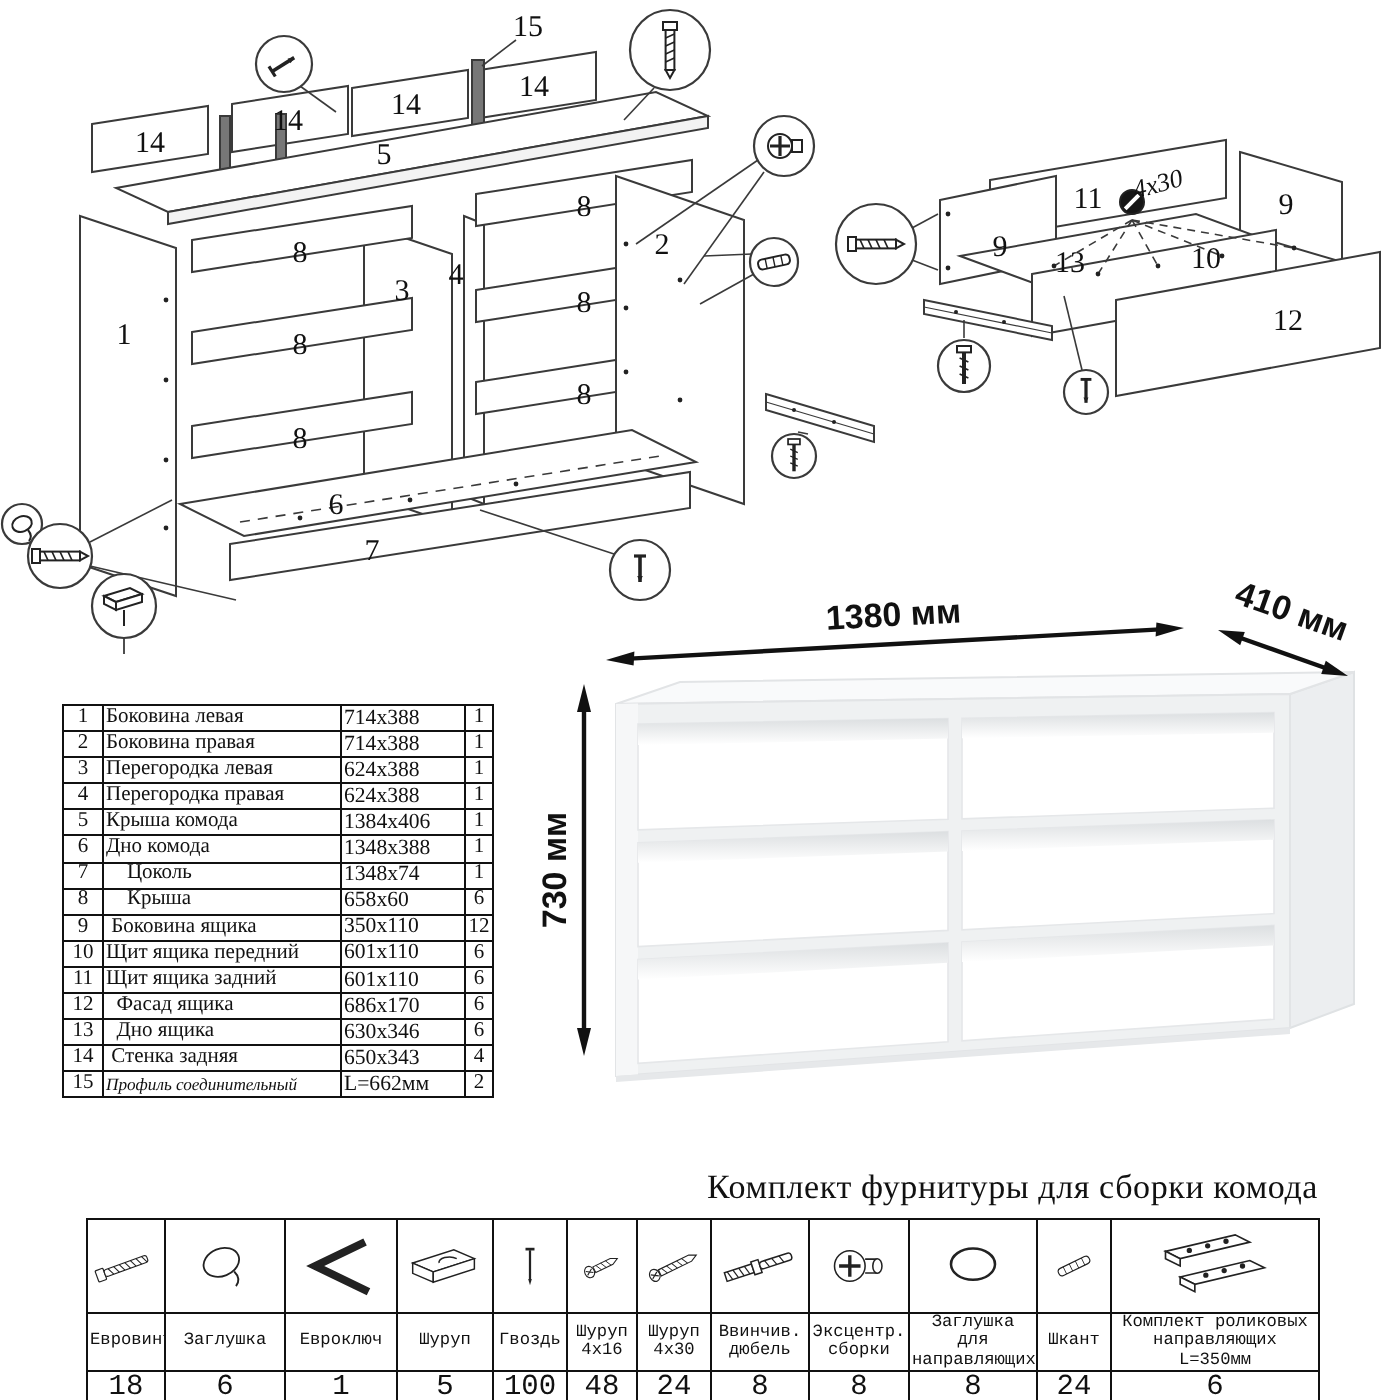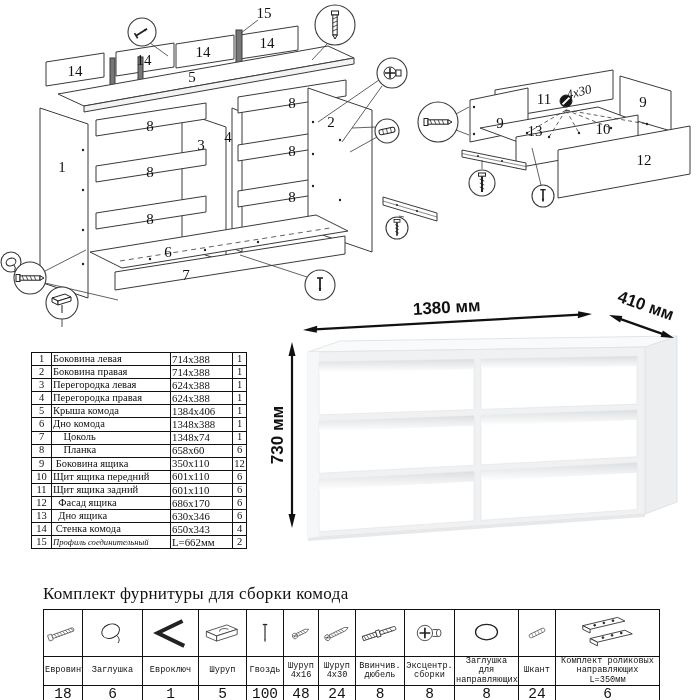--- a/index.html
+++ b/index.html
@@ -14,21 +14,21 @@
   .dimlabel{font:bold 17px "Liberation Sans", sans-serif;fill:#111;text-anchor:middle;}
   
   #parts-table{position:absolute;left:31px;top:352px;width:215px;border-collapse:collapse;table-layout:fixed;}
   #parts-table td{border:1px solid #111;height:12.1px;padding:0 1px;line-height:1;
     font-size:10.5px;white-space:pre;overflow:hidden;}
   #parts-table .c-num{text-align:center;}
   #parts-table .c-size{font-size:10.8px;}
   #parts-table .c-qty{text-align:center;padding:0;}
   #parts-table tr:last-child .c-name{font-size:8.6px;font-style:italic;}
   
-  #hw-title{position:absolute;left:43px;top:584px;width:616px;text-align:left;
+  #hw-title{position:absolute;left:43px;top:584px;width:616px;text-align:right;
     font-size:17px;letter-spacing:.3px;}
   #hw-table{position:absolute;left:43px;top:609px;width:616px;border-collapse:collapse;table-layout:fixed;}
   #hw-table td{border:1px solid #111;text-align:center;vertical-align:middle;padding:0;overflow:hidden;font-family:Liberation Mono, monospace;}
   #hw-table tr.r-icons td{height:46px;}
   #hw-table tr.r-names td{height:23px;font-size:8.6px;line-height:1.08;padding:0 1px;}
   #hw-table tr.r-qty td{height:17px;font-size:14.5px;}
   .hwicon{width:100%;height:44px;display:block;}
 </style>
 </head>
 <body>
@@ -434,21 +434,21 @@
         <td class="c-qty">1</td>
       </tr>
       <tr>
         <td class="c-num">7</td>
         <td class="c-name">    Цоколь</td>
         <td class="c-size">1348x74</td>
         <td class="c-qty">1</td>
       </tr>
       <tr>
         <td class="c-num">8</td>
-        <td class="c-name">    Планка</td>
+        <td class="c-name">    Крыша</td>
         <td class="c-size">658x60</td>
         <td class="c-qty">6</td>
       </tr>
       <tr>
         <td class="c-num">9</td>
         <td class="c-name"> Боковина ящика</td>
         <td class="c-size">350x110</td>
         <td class="c-qty">12</td>
       </tr>
       <tr>
@@ -470,21 +470,21 @@
         <td class="c-qty">6</td>
       </tr>
       <tr>
         <td class="c-num">13</td>
         <td class="c-name">  Дно ящика</td>
         <td class="c-size">630x346</td>
         <td class="c-qty">6</td>
       </tr>
       <tr>
         <td class="c-num">14</td>
-        <td class="c-name"> Стенка комода</td>
+        <td class="c-name"> Стенка задняя</td>
         <td class="c-size">650x343</td>
         <td class="c-qty">4</td>
       </tr>
       <tr>
         <td class="c-num">15</td>
         <td class="c-name">Профиль соединительный</td>
         <td class="c-size">L=662мм</td>
         <td class="c-qty">2</td>
       </tr>
     </tbody>

